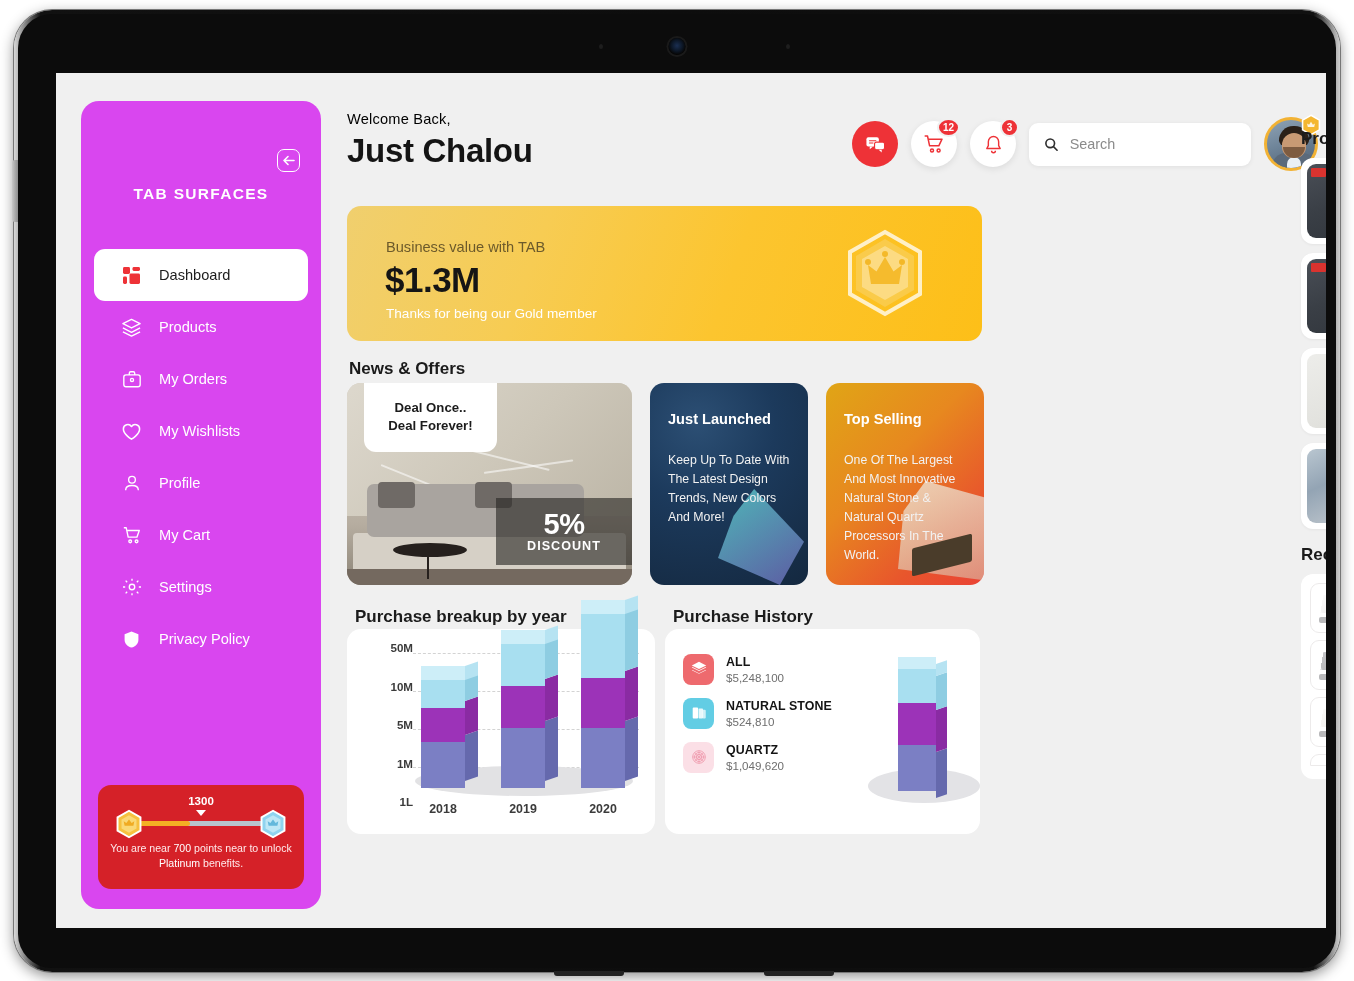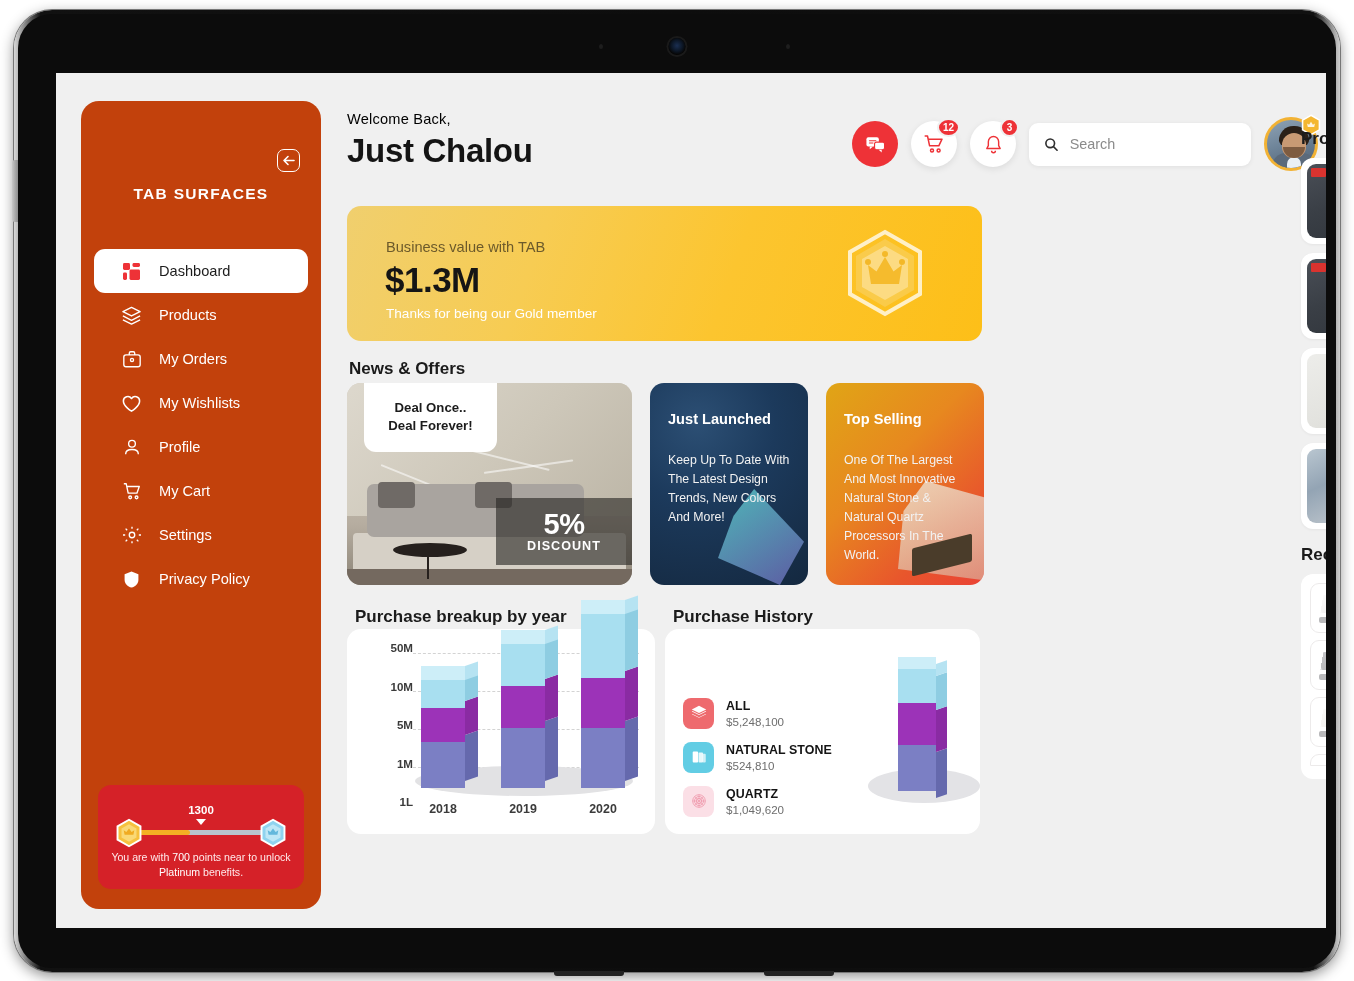--- a/index.html
+++ b/index.html
@@ -45,60 +45,60 @@
     position: absolute; left: 42px; top: 63px;
     width: 1270px; height: 855px;
     background: #f0f0f0;
     overflow: hidden;
   }
 
   
   .sidebar {
     position: absolute; left: 25px; top: 28px;
     width: 240px; height: 808px;
-    background: #c2410c;
+    background: #d946ef;
     border-radius: 18px;
     color: #fff;
   }
   .collapse-btn {
     position: absolute; right: 21px; top: 48px;
     width: 23px; height: 23px;
     border: 1.8px solid #fff; border-radius: 7px;
     display: flex; align-items: center; justify-content: center;
     cursor: pointer;
   }
   .collapse-btn svg { display:block; }
   .brand {
     position: absolute; top: 84px; left: 0; width: 100%;
     text-align: center; font-size: 15.5px; font-weight: 700;
     letter-spacing: 1.3px;
   }
   .nav { position: absolute; top: 148px; left: 0; width: 100%; }
   .nav-item {
     display: flex; align-items: center; gap: 17px;
-    height: 44px; margin: 0 13px 0 13px;
+    height: 52px; margin: 0 13px 0 13px;
     padding-left: 27px;
     border-radius: 11px;
     font-size: 14.6px; color: #ffffff;
     cursor: pointer;
   }
   .nav-item + .nav-item { margin-top: 0px; }
   .nav-item.active { background: #ffffff; color: #1c1c1c; font-weight: 500; }
   .nav-icon { width: 21px; height: 21px; display: flex; align-items: center; justify-content: center; flex: none; }
   .nav-label { white-space: nowrap; }
 
   
   .points-card {
     position: absolute; left: 17px; bottom: 20px;
     width: 206px; height: 104px;
     background: #d52128;
     border-radius: 13px;
     padding: 10px 10px 8px;
   }
-  .pc-track { position: relative; height: 44px; margin-top: 9px; }
+  .pc-track { position: relative; height: 44px; }
   .pc-value {
     position: absolute; left: 50%; top: 0; transform: translateX(-50%);
     font-size: 11.5px; font-weight: 700; color: #fff;
   }
   .pc-caret {
     position: absolute; left: 50%; top: 15px; transform: translateX(-50%);
     width: 0; height: 0; border-left: 5px solid transparent; border-right: 5px solid transparent;
     border-top: 6px solid #fff;
   }
   .pc-bar {
@@ -235,21 +235,21 @@
   .seg .top   { position:absolute; left:0; top:-12px; width:44px; height:14px; }
   .seg .top::after { content:''; position:absolute; left:44px; top:0; width:13px; height:14px;
                      transform: skewY(-19deg) ; }
   .xlabel { position: absolute; bottom: 8px; text-align: center; width: 58px; font-size: 12.4px; font-weight: 700; color: #3b3b3b; }
 
   .hist-title { position: absolute; left: 326px; top: 506px; }
   .hist-card {
     position: absolute; left: 318px; top: 528px; width: 315px; height: 205px;
     background: #fff; border-radius: 14px;
   }
-  .hist-list { position: absolute; left: 18px; top: 18px; margin-top: 44px; }
+  .hist-list { position: absolute; left: 18px; top: 18px; }
   .hist-row { display: flex; align-items: center; gap: 12px; height: 44px; }
   .hist-ico { width: 31px; height: 31px; border-radius: 8px; display:flex; align-items:center; justify-content:center; flex:none; }
   .hist-name { font-size: 12.4px; font-weight: 700; color: #141414; letter-spacing: .1px; }
   .hist-amt  { font-size: 11.6px; color: #6e6e6e; margin-top: 2px; }
   .tower { position: absolute; right: 26px; top: 30px; width: 64px; height: 150px; }
   .tower-shadow { position:absolute; left:-22px; bottom:6px; width:112px; height:34px; background:#e3e3e6; border-radius:50%; }
 
   
   .rc { position: absolute; left: 954px; top: 28px; width: 316px; }
   .rc-head { display: flex; align-items: baseline; justify-content: space-between; padding-right: 24px; }
@@ -401,21 +401,21 @@
           </span>
           <span class="hexbadge plat">
             <svg width="30" height="30" viewBox="0 0 34 34">
               <polygon points="17,2 30,9.5 30,24.5 17,32 4,24.5 4,9.5" fill="#8fd3ef" stroke="#fff" stroke-width="2.2"></polygon>
               <polygon points="17,7 25.5,12 25.5,22 17,27 8.5,22 8.5,12" fill="#c9ecf8" opacity=".8"></polygon>
               <path d="M12 19h10l1-5-3 2-3-4-3 4-3-2 1 5Z" fill="#63b8dc"></path>
             </svg>
           </span>
         </div>
         <div class="pc-text">
-          <span>You are with </span><b>700</b><span> points near to unlock </span><b>Platinum</b><span> benefits.</span>
+          <span>You are near </span><b>700</b><span> points near to unlock </span><b>Platinum</b><span> benefits.</span>
         </div>
       </div>
     </aside>
 
     <main class="main">
 
       <div class="welcome">
         <div class="welcome-small">Welcome Back,</div>
         <div class="welcome-name">Just Chalou</div>
       </div>

